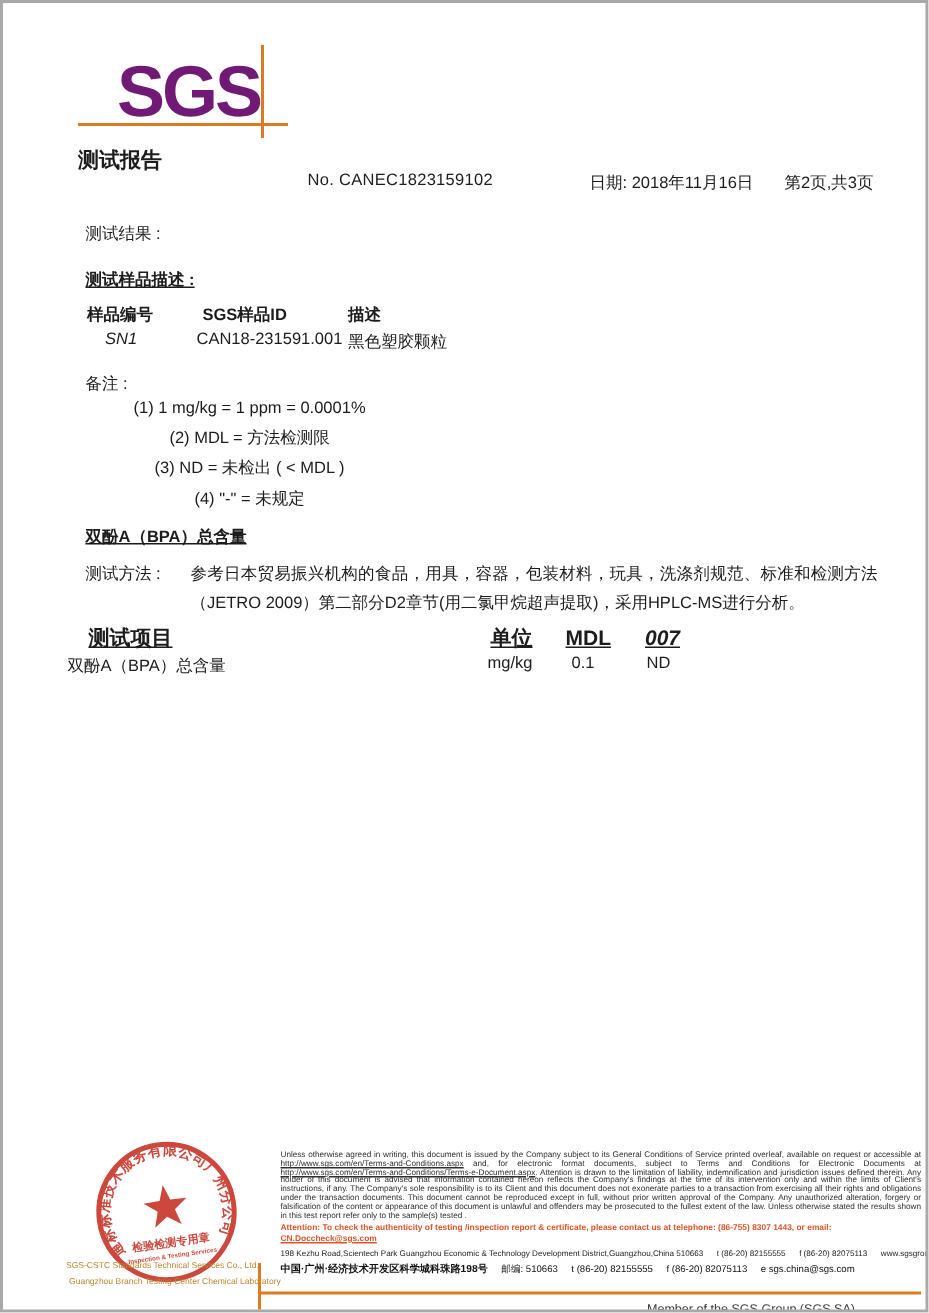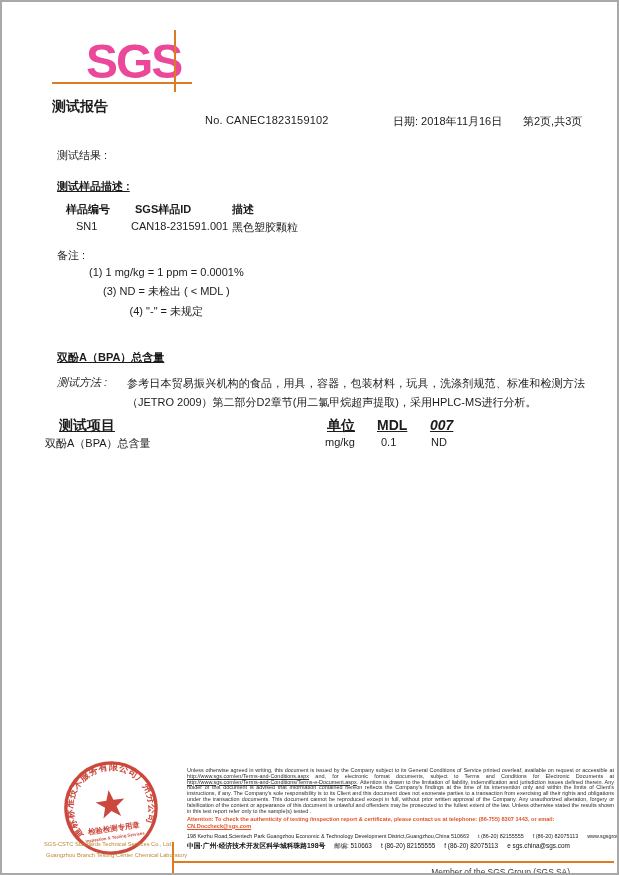--- a/index.html
+++ b/index.html
@@ -5,43 +5,43 @@
   * { margin:0; padding:0; box-sizing:border-box; }
   html,body { background:#e8e8e8; }
   .page {
     position:relative; width:619px; height:875px; margin:0 auto;
     background:#ffffff; border:2px solid #a9a9a9; overflow:hidden;
     font-family:"Liberation Sans", sans-serif; color:#1c1c1c;
   }
   .abs { position:absolute; }
 
   
-  .logo-text { left:84px; top:36px; font-size:48px; line-height:1; font-weight:bold;
-               color:#ec4899; letter-spacing:-2px; }
+  .logo-text { left:76px; top:36px; font-size:48px; line-height:1; font-weight:bold;
+               color:#701a75; letter-spacing:-2px; }
   .logo-hline { left:50px; top:80px; width:140px; height:2px; background:#dd7b22; }
   .logo-vline { left:172px; top:28px; width:2px; height:62px; background:#dd7b22; }
 
   
   .title     { left:50px;  top:96px; font-size:14px; font-weight:bold; }
   .report-no { left:203px; top:112px; font-size:11px; letter-spacing:.2px; }
   .date      { left:391px; top:112px; font-size:11px; }
   .pageinfo  { left:521px; top:112px; font-size:11px; }
 
   
   .body-label { font-size:11px; }
   .results-label { left:55px; top:146px;text-align:right; }
   .sample-desc   { left:55px; top:177px; text-decoration:underline; font-weight:bold; }
   .st-h { font-weight:bold; font-size:11px; }
   .st-c { font-size:11px; }
-  .sh1 { left:64px;  top:200px; } .sh2 { left:133px; top:200px; } .sh3 { left:230px; top:200px; }
-  .sc1 { left:74px;  top:218px; } .sc2 { left:129px; top:218px; } .sc3 { left:230px; top:218px; }
+  .sh1 { left:56px;  top:200px; } .sh2 { left:133px; top:200px; } .sh3 { left:230px; top:200px; }
+  .sc1 { left:68px;  top:218px;font-style:italic; } .sc2 { left:129px; top:218px; } .sc3 { left:230px; top:218px; }
   .remarks-label { left:55px; top:246px; }
   .remarks { left:87px; top:264px; display:flex; flex-direction:column; gap:5.5px; font-size:11px;align-items:center; }
   .bpa-heading { left:55px; top:348px; font-size:11px; font-weight:bold; text-decoration:underline; }
-  .method-label { left:55px; top:373px;font-style:italic; }
+  .method-label { left:55px; top:373px; }
   .method-text  { left:125px; top:372px; width:458px; font-size:11px; line-height:19px; text-align:justify; }
   .rt-h { font-size:14px; font-weight:bold; text-decoration:underline; }
   .rt-c { font-size:11px; }
   .rh1 { left:57px;  top:415px; } .rh2 { left:325px; top:415px; }
   .rh3 { left:375px; top:415px; } .rh4 { left:428px; top:415px; font-style:italic; }
   .rc1 { left:43px;  top:434px; } .rc2 { left:323px; top:434px; }
   .rc3 { left:379px; top:434px; } .rc4 { left:429px; top:434px; }
 
   
   .stamp { left:60px; top:757px; width:98px; height:98px; opacity:.92; transform:rotate(-8deg); }
@@ -85,20 +85,21 @@
   <div class="abs st-h sh1">样品编号</div>
   <div class="abs st-h sh2">SGS样品ID</div>
   <div class="abs st-h sh3">描述</div>
   <div class="abs st-c sc1">SN1</div>
   <div class="abs st-c sc2">CAN18-231591.001</div>
   <div class="abs st-c sc3">黑色塑胶颗粒</div>
 
   <div class="abs body-label remarks-label">备注 :</div>
   <div class="abs remarks">
     <div>(1) 1 mg/kg = 1 ppm = 0.0001%</div>
+    <div>(2) MDL = 方法检测限</div>
     <div>(3) ND = 未检出 ( &lt; MDL )</div>
     <div>(4) "-" = 未规定</div>
   </div>
 
   <div class="abs bpa-heading">双酚A（BPA）总含量</div>
   <div class="abs body-label method-label">测试方法 :</div>
   <div class="abs method-text">参考日本贸易振兴机构的食品，用具，容器，包装材料，玩具，洗涤剂规范、标准和检测方法（JETRO 2009）第二部分D2章节(用二氯甲烷超声提取)，采用HPLC-MS进行分析。</div>
 
   <div class="abs rt-h rh1">测试项目</div>
   <div class="abs rt-h rh2">单位</div>

